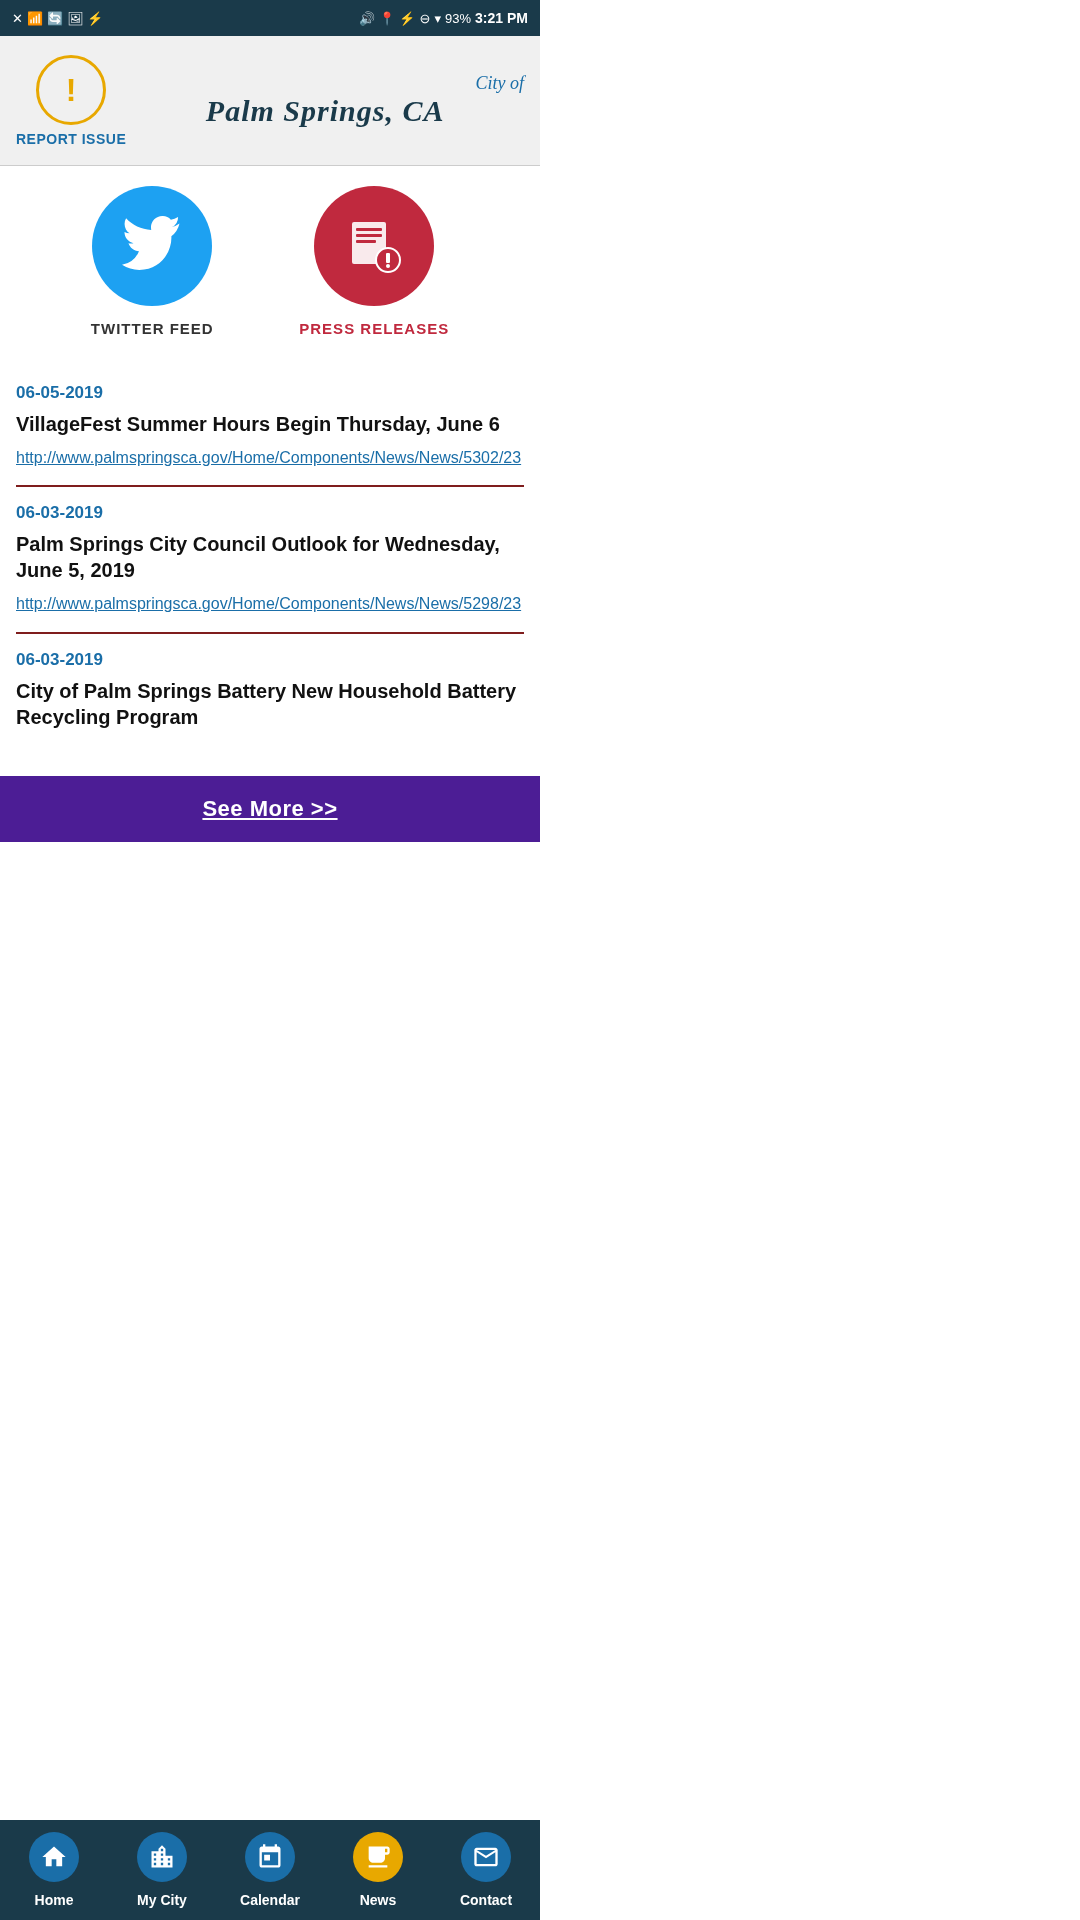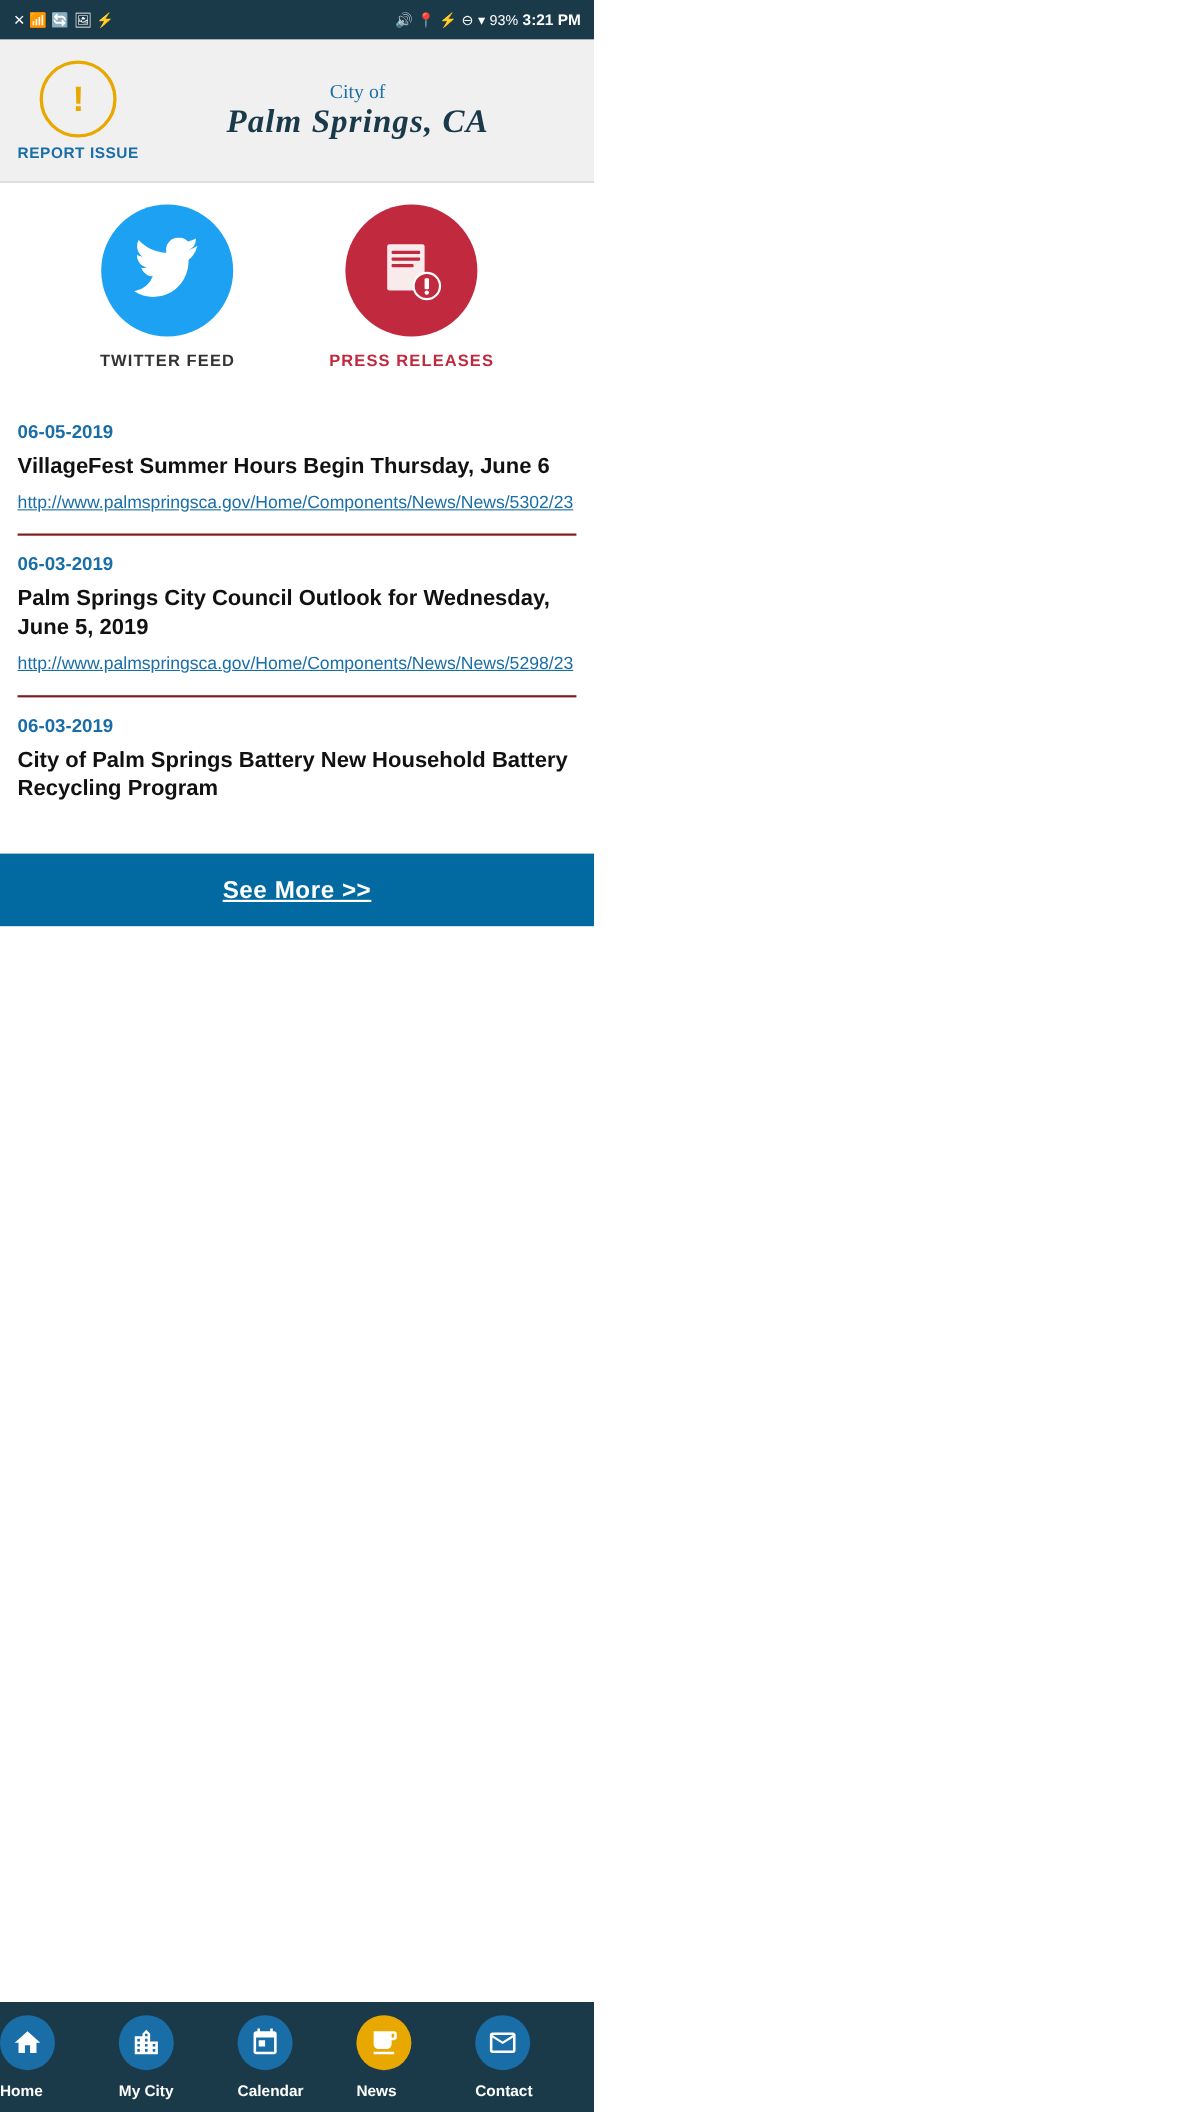--- a/index.html
+++ b/index.html
@@ -66,22 +66,24 @@
       font-weight: bold;
       letter-spacing: 0.5px;
       text-align: center;
     }
     .header-logo {
       flex: 1;
       text-align: center;
     }
     .header-logo .city-of {
       font-family: 'Palatino Linotype', Georgia, serif;
+      font-style: italic;
       color: #1a6ea8;
       font-size: 18px;
+      text-align: right;
     }
     .header-logo .palm-springs {
       font-family: 'Palatino Linotype', Georgia, serif;
       font-style: italic;
       color: #1a3a4a;
       font-size: 30px;
       font-weight: bold;
       letter-spacing: 1px;
     }
 
@@ -146,21 +148,21 @@
       color: #1a6ea8;
       font-size: 16px;
       text-decoration: underline;
       line-height: 1.4;
       word-break: break-all;
       display: block;
     }
 
     
     .see-more-bar {
-      background: #0369a1;
+      background: #4c1d95;
       text-align: center;
       padding: 20px;
       cursor: pointer;
       margin-top: 10px;
     }
     .see-more-bar a {
       color: white;
       font-size: 22px;
       font-weight: bold;
       text-decoration: underline;
@@ -174,21 +176,21 @@
       justify-content: space-around;
       align-items: center;
       height: 100px;
       position: fixed;
       bottom: 0;
       width: 540px;
     }
     .nav-item {
       display: flex;
       flex-direction: column;
-      align-items: flex-start;
+      align-items: center;
       cursor: pointer;
       gap: 10px;
       flex: 1;
       padding: 10px 0;
     }
     .nav-icon-circle {
       width: 50px;
       height: 50px;
       border-radius: 50%;
       display: flex;

